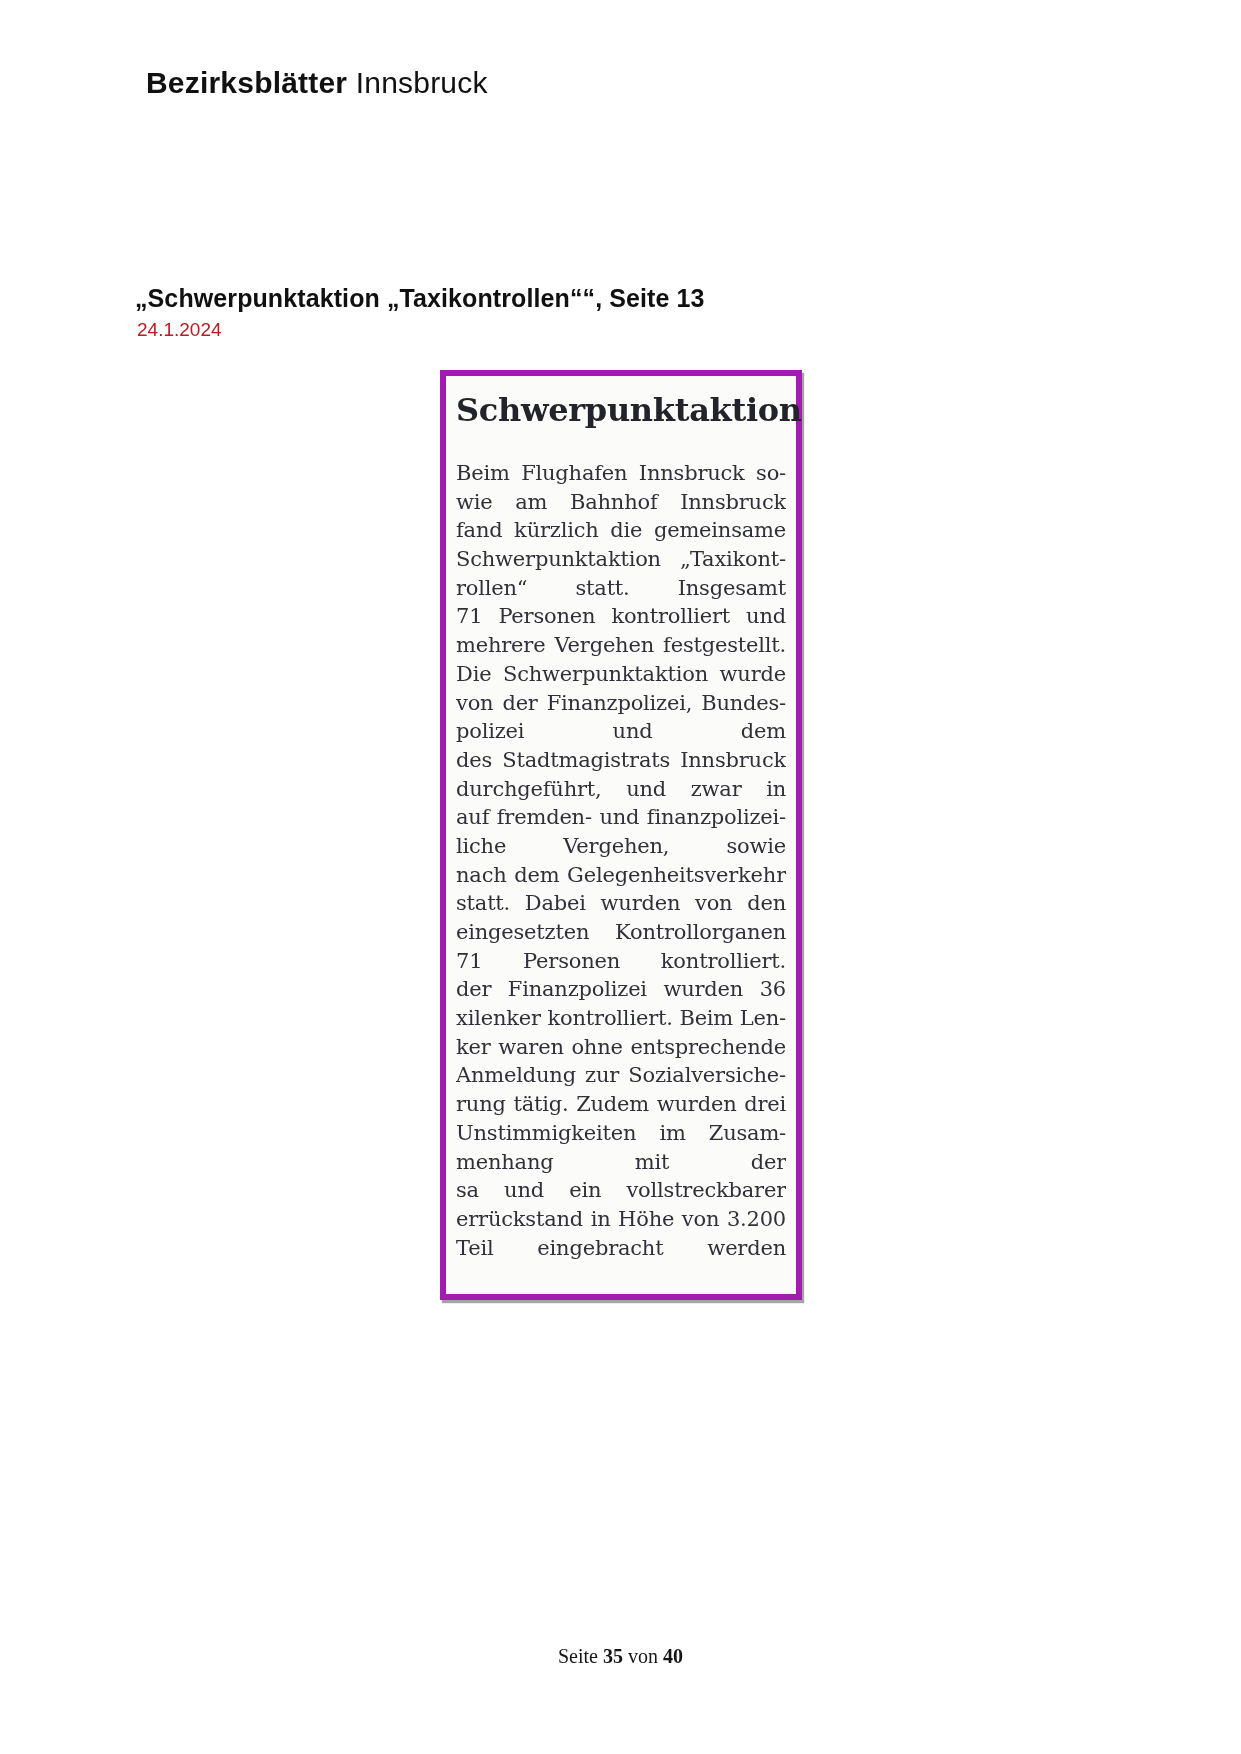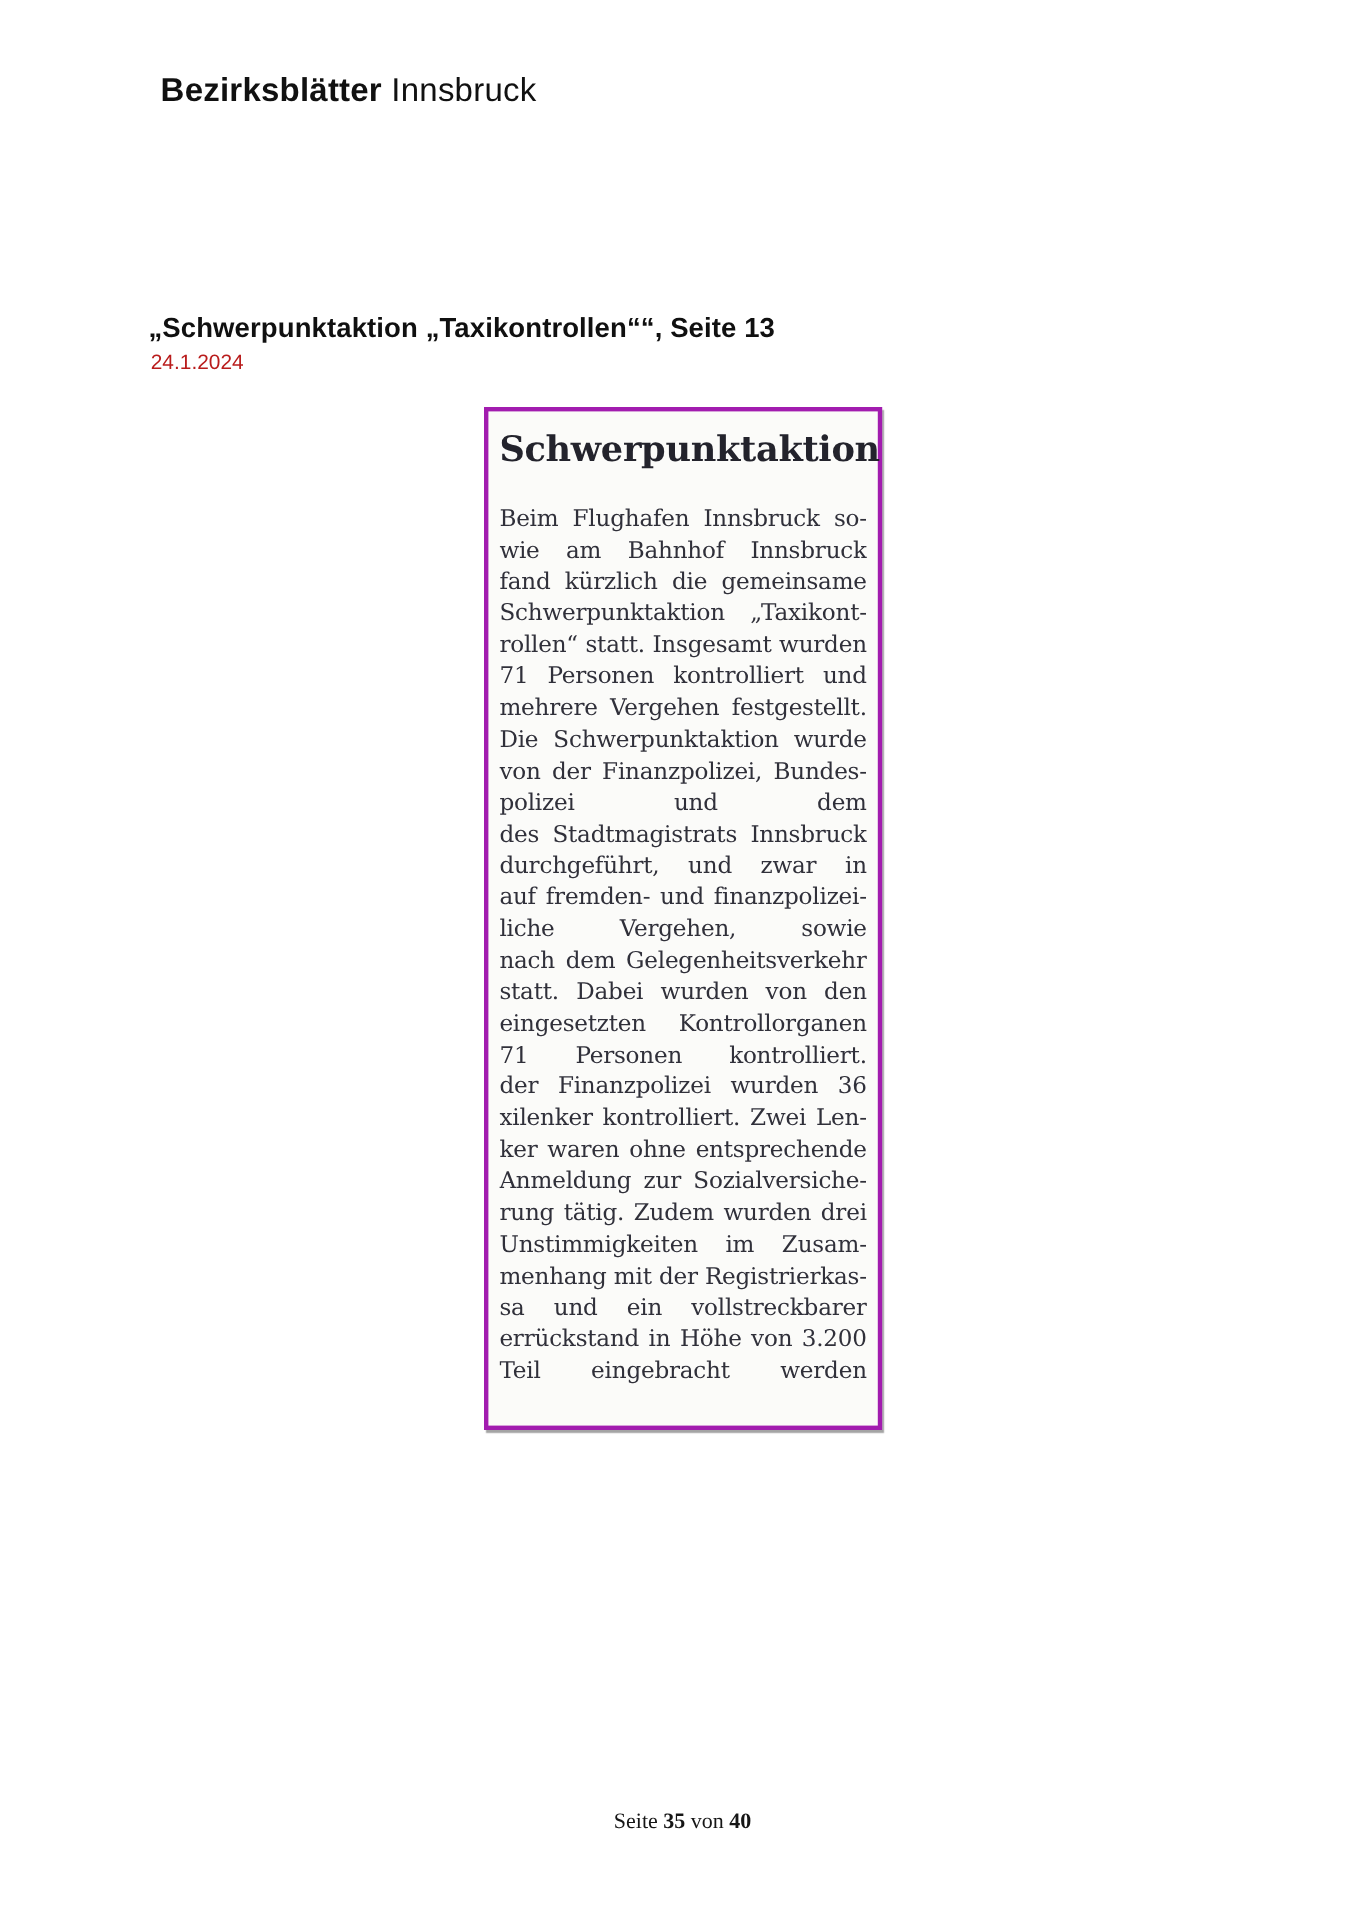--- a/index.html
+++ b/index.html
@@ -55,21 +55,21 @@
   .page-footer b { font-weight: bold; }
 
   
   .clipping {
     position: absolute;
     left: 440px;
     top: 370px;
     width: 362px;
     height: 930px;
     background: #fbfbf9;
-    border: 4px solid #a21caf;
+    border: 6px solid #a21caf;
     box-shadow: 2px 3px 1px rgba(90, 90, 90, 0.55);
     padding: 14px 10px 0 10px;
     font-family: "DejaVu Serif", serif;
   }
   .clip-headline {
     font-weight: bold;
     font-size: 32px;
     line-height: 41px;
     color: #23232c;
     letter-spacing: -0.3px;
@@ -120,21 +120,21 @@
     <div class="clip-line">polizei und dem Gewerbereferat</div>
     <div class="clip-line">des Stadtmagistrats Innsbruck</div>
     <div class="clip-line">durchgeführt, und zwar in Bezug</div>
     <div class="clip-line">auf fremden- und finanzpolizei-</div>
     <div class="clip-line">liche Vergehen, sowie Kontrollen</div>
     <div class="clip-line">nach dem Gelegenheitsverkehr</div>
     <div class="clip-line">statt. Dabei wurden von den</div>
     <div class="clip-line">eingesetzten Kontrollorganen</div>
     <div class="clip-line">71 Personen kontrolliert. Seitens</div>
     <div class="clip-line">der Finanzpolizei wurden 36 Ta-</div>
-    <div class="clip-line">xilenker kontrolliert. Zwei Len-</div>
+    <div class="clip-line">xilenker kontrolliert. Beim Len-</div>
     <div class="clip-line">ker waren ohne entsprechende</div>
     <div class="clip-line">Anmeldung zur Sozialversiche-</div>
     <div class="clip-line">rung tätig. Zudem wurden drei</div>
     <div class="clip-line">Unstimmigkeiten im Zusam-</div>
     <div class="clip-line">menhang mit der Registrierkas-</div>
     <div class="clip-line">sa und ein vollstreckbarer Steu-</div>
     <div class="clip-line">errückstand in Höhe von 3.200</div>
     <div class="clip-line last-line">Teil eingebracht werden konnte.</div>
   </div>
 </div>

